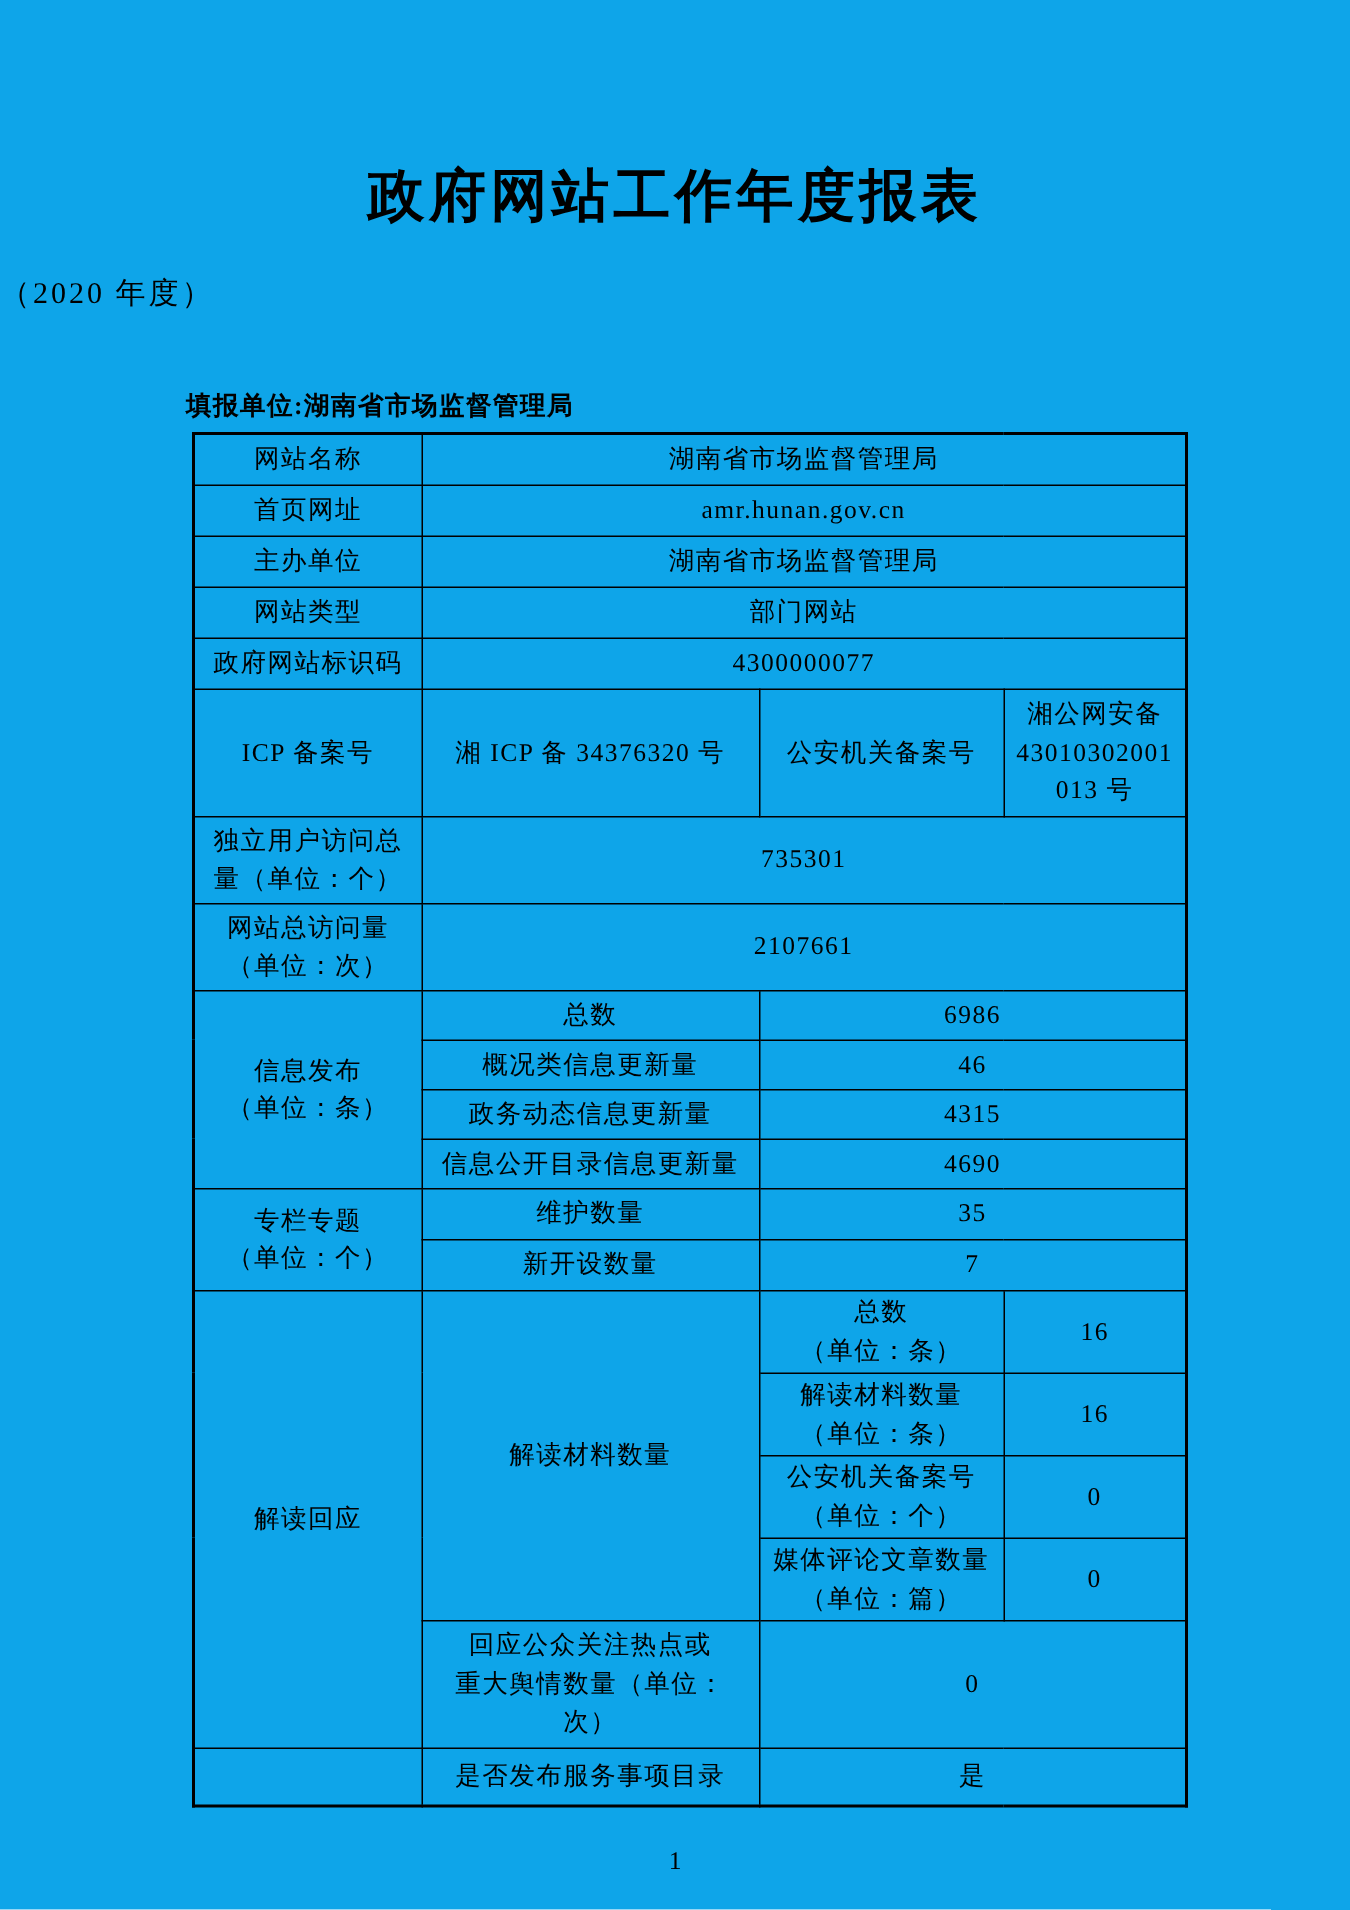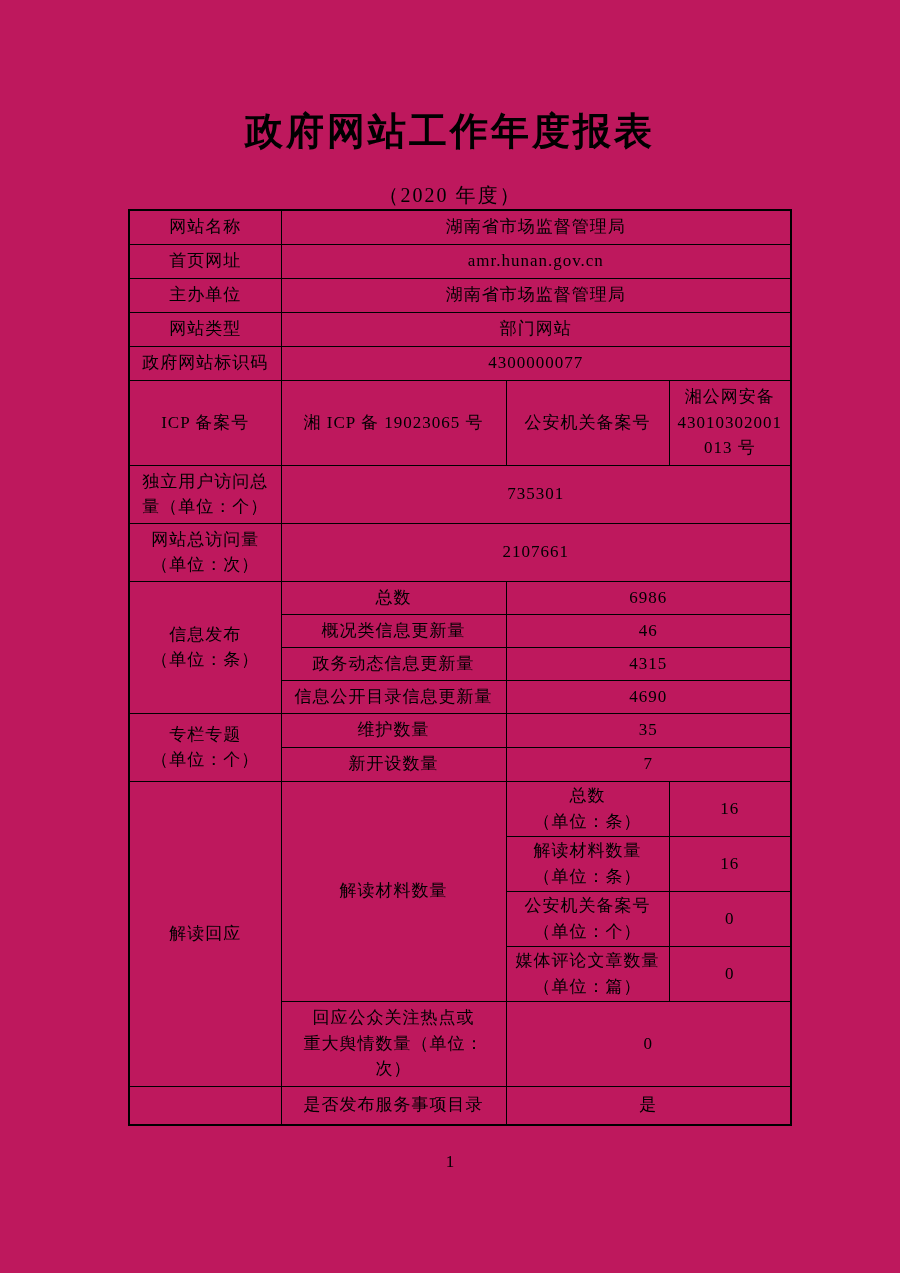--- a/index.html
+++ b/index.html
@@ -1,36 +1,35 @@
 <!DOCTYPE html>
 <html><head>
 <meta charset="utf-8">
 <style>
   html,body { margin:0; padding:0; background:#fff; }
   .page {
     position:relative;
     width:900px; height:1273px;
-    background:#be185d;
+    background:#0ea5e9;
     color:#000;
     font-family:"Liberation Serif","DejaVu Serif",serif;
     overflow:hidden;
   }
   .title {
     margin:0;
     padding-top:108px;
     text-align:center;
     font-family:"Liberation Sans","DejaVu Sans",sans-serif;
     font-weight:700;
     font-size:38px;
     letter-spacing:3px;
     line-height:1.25;
   }
   .subtitle {
     margin-top:26px;
-    text-align:center;
     font-size:20px;
     letter-spacing:2px;
   }
   .filing {
     margin:50px 0 6px 124px;
     font-size:17px;
     font-weight:700;
     letter-spacing:1px;
   }
   table.report {
@@ -73,20 +72,21 @@
 </style>
 </head>
 <body>
 
 <div class="page">
 
   <h1 class="title">政府网站工作年度报表</h1>
 
   <div class="subtitle">（2020 年度）</div>
 
+  <div class="filing">填报单位:湖南省市场监督管理局</div>
 
   <table class="report">
     <colgroup>
         <col class="c1">
         <col class="c2">
         <col class="c3">
         <col class="c4">
       </colgroup>
     <tbody>
       <tr class="r-basic">
@@ -105,21 +105,21 @@
         <td>网站类型</td>
         <td colspan="3">部门网站</td>
       </tr>
       <tr class="r-basic">
         <td>政府网站标识码</td>
         <td colspan="3">4300000077</td>
       </tr>
 
       <tr class="r-icp">
         <td>ICP 备案号</td>
-        <td>湘 ICP 备 19023065 号</td>
+        <td>湘 ICP 备 34376320 号</td>
         <td>公安机关备案号</td>
         <td class="police">
           <div>湘公网安备</div>
           <div>43010302001</div>
           <div>013 号</div>
         </td>
       </tr>
 
       <tr class="r-visit">
         <td>

